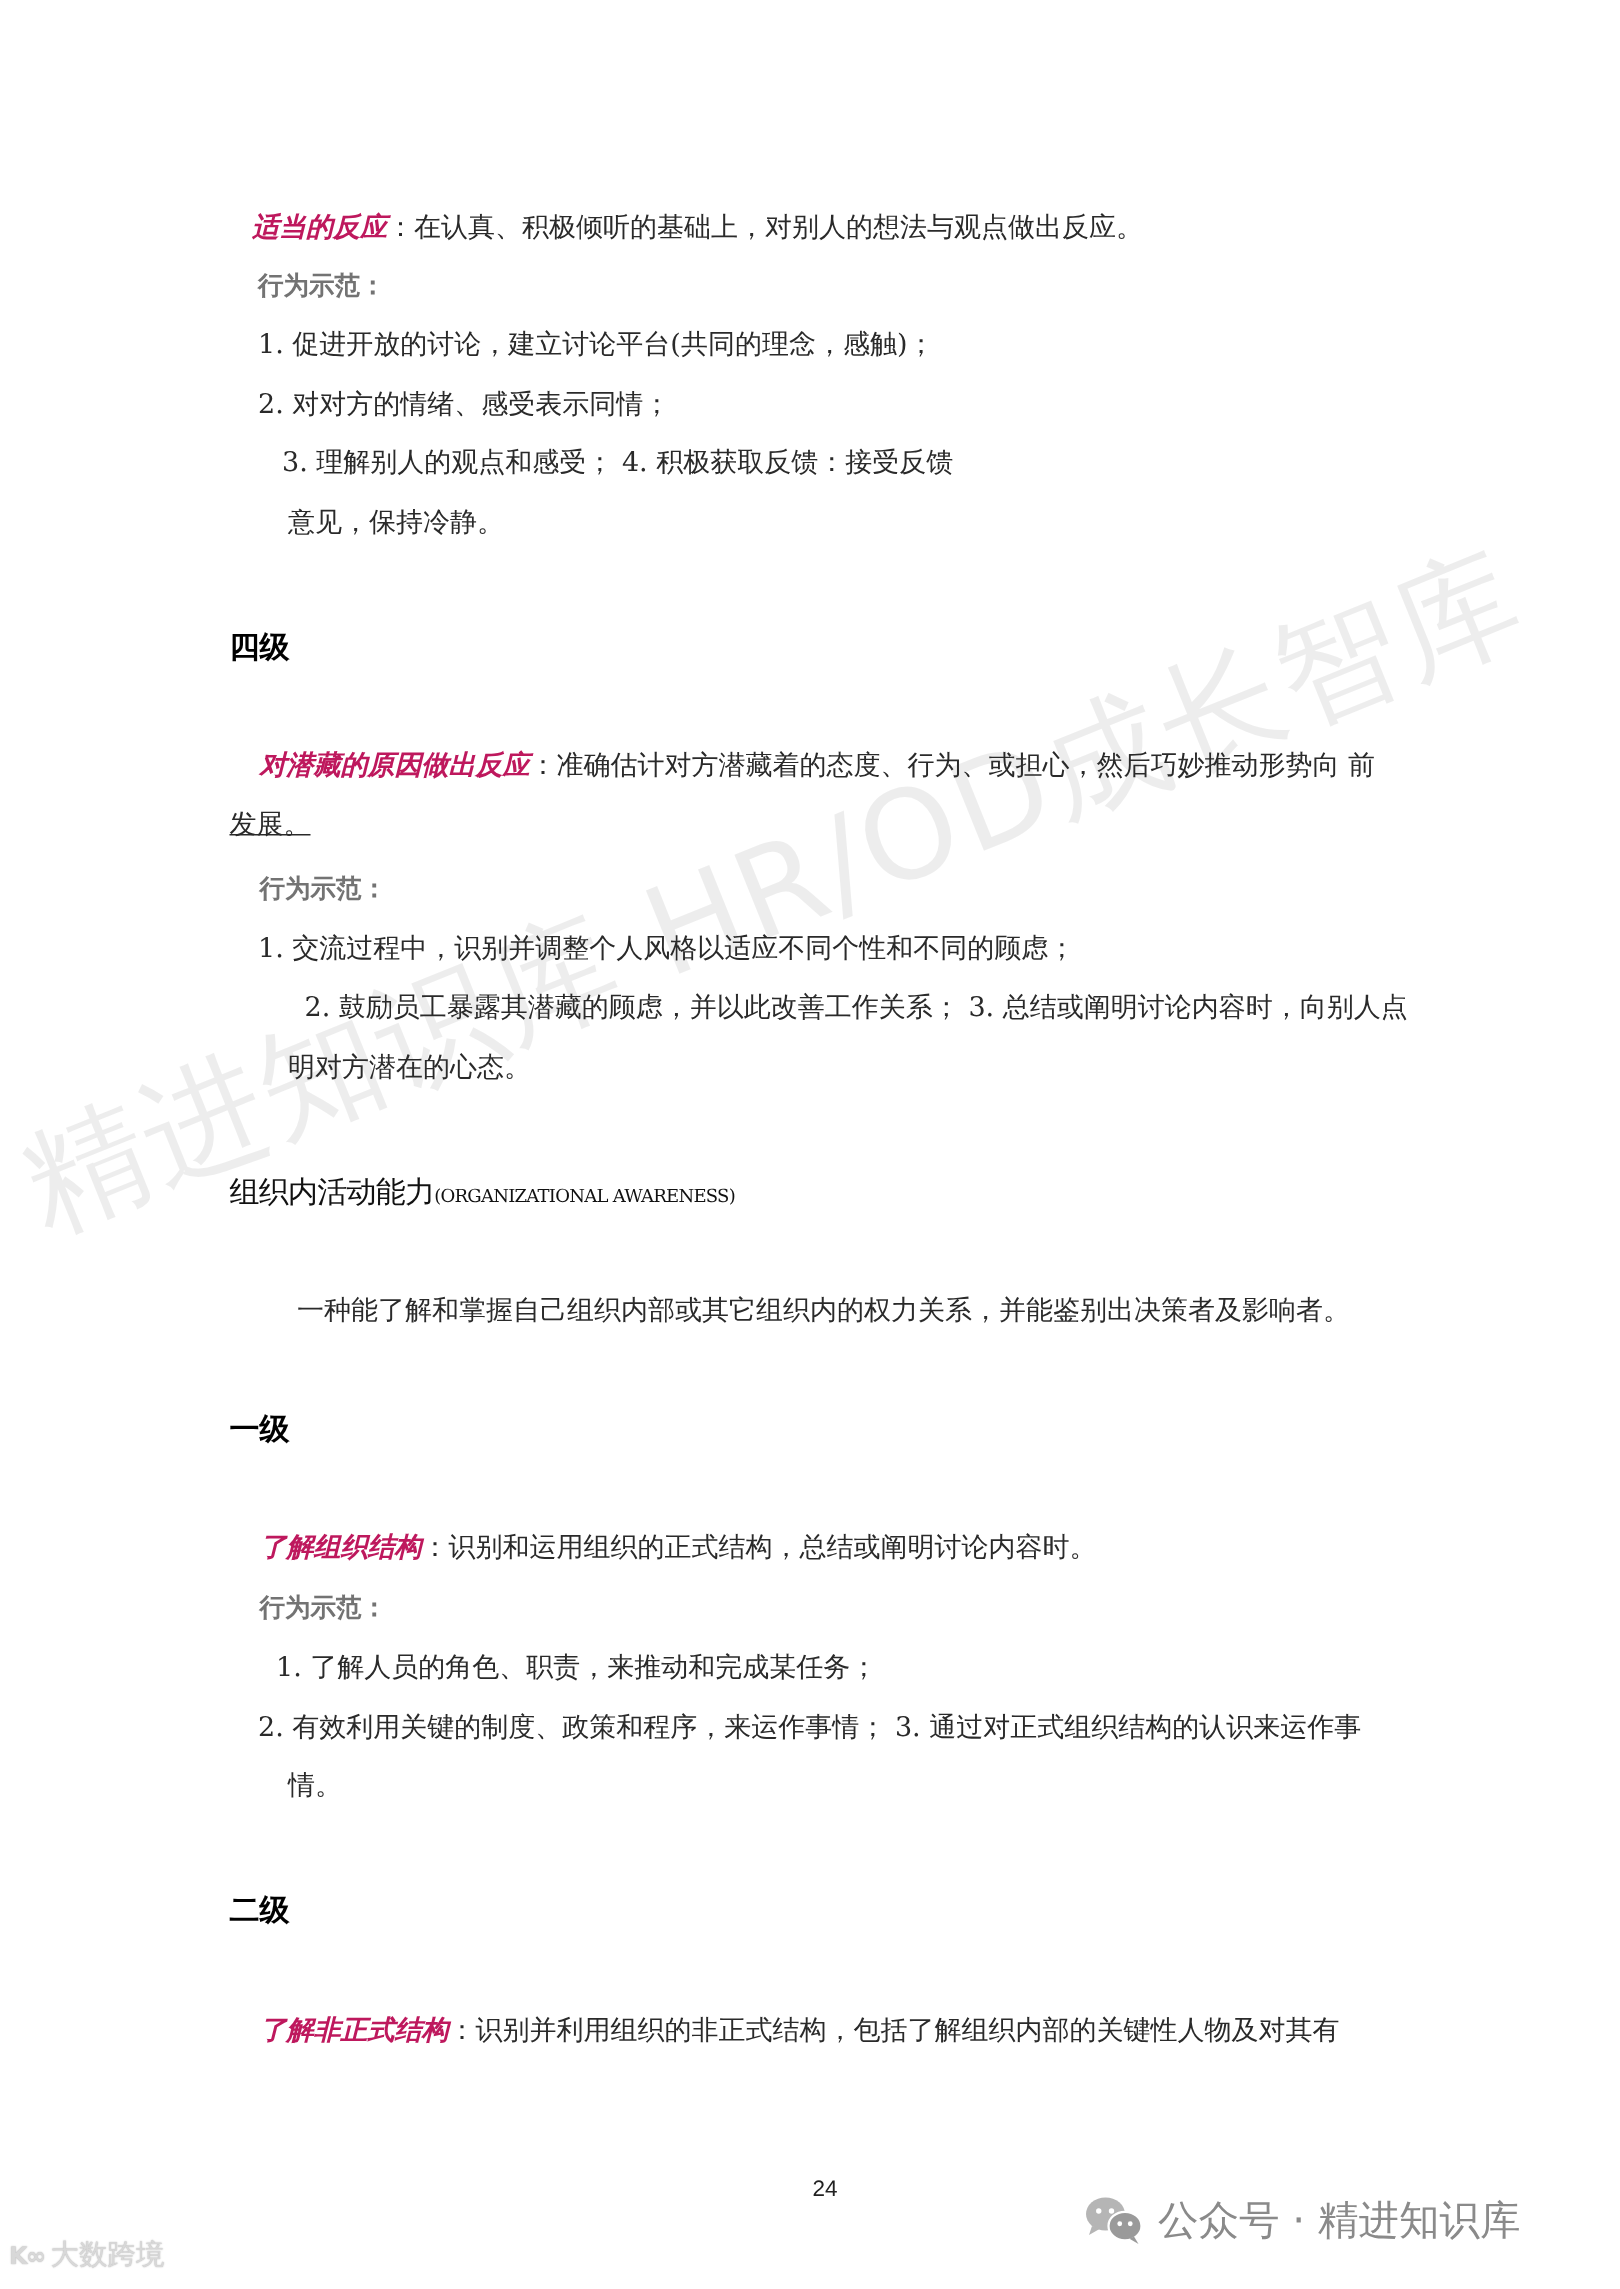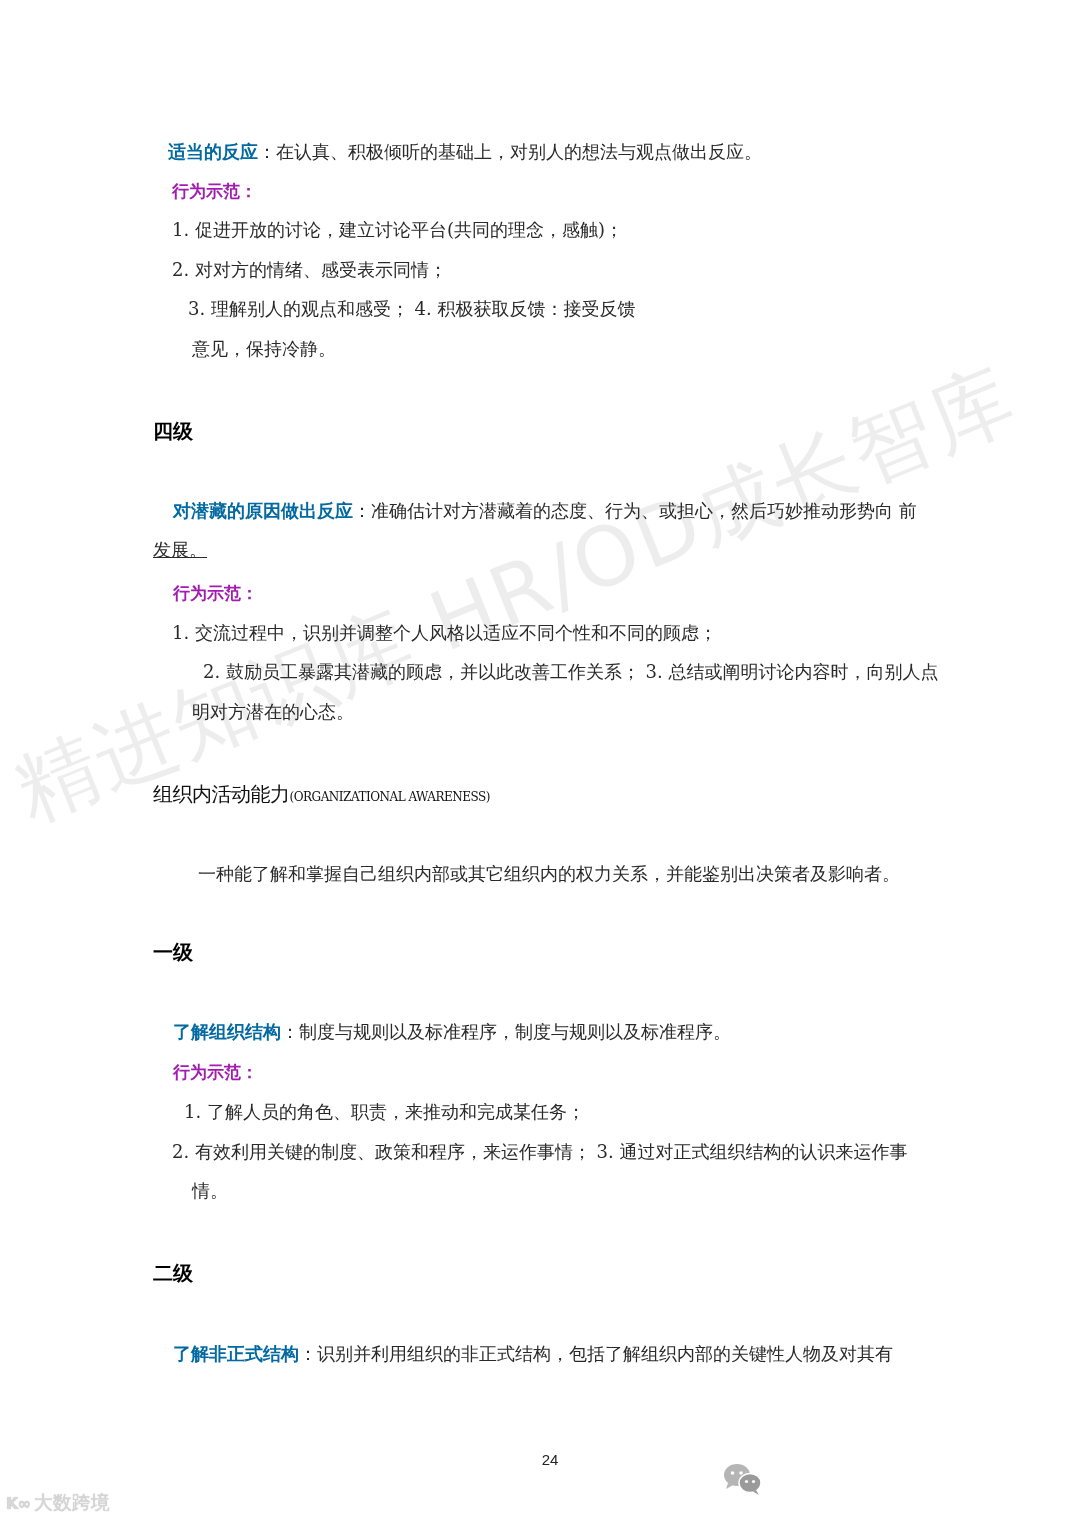--- a/index.html
+++ b/index.html
@@ -18,21 +18,22 @@
     .line {
       position: absolute;
       font-size: 18px;
       line-height: 24px;
       white-space: nowrap;
       color: #2a2a2a;
     }
     .bold {
       font-family: "DejaVu Sans", "Liberation Sans", sans-serif;
       font-weight: bold;
-      color: #0369a1;
+      color: #be185d;
+      font-style: italic;
     }
     .heading {
       position: absolute;
       font-family: "DejaVu Sans", "Liberation Sans", sans-serif;
       font-weight: bold;
       font-size: 20px;
       line-height: 26px;
       color: #000000;
       white-space: nowrap;
     }
@@ -48,21 +49,21 @@
     .section-title .en {
       font-family: "DejaVu Serif", "Liberation Serif", serif;
       font-size: 12px;
     }
     .sub-label {
       position: absolute;
       font-family: "DejaVu Sans", "Liberation Sans", sans-serif;
       font-weight: bold;
       font-size: 17px;
       line-height: 24px;
-      color: #a21caf;
+      color: #737373;
       white-space: nowrap;
     }
     .page-number {
       position: absolute;
       left: 0;
       width: 1100px;
       top: 1451px;
       text-align: center;
       font-family: "Liberation Sans", sans-serif;
       font-size: 15px;
@@ -140,21 +141,21 @@
 <div class="line" style="left:172px; top:660px;margin-left:31px;">2.  鼓励员工暴露其潜藏的顾虑，并以此改善工作关系；  3.  总结或阐明讨论内容时，向别人点</div>
 <div class="line" style="left:192px; top:700px;">明对方潜在的心态。</div>
 
 <div class="section-title" style="left:153px; top:781px;">
   <span>组织内活动能力</span><span class="en">(ORGANIZATIONAL AWARENESS)</span>
 </div>
 <div class="line" style="left:198px; top:862px;">一种能了解和掌握自己组织内部或其它组织内的权力关系，并能鉴别出决策者及影响者。</div>
 
 <div class="heading" style="left:153px; top:939px;">一级</div>
 <div class="line" style="left:173px; top:1020px;">
-  <span class="bold">了解组织结构</span><span>：</span><span>制度与规则以及标准程序，制度与规则以及标准程序。</span>
+  <span class="bold">了解组织结构</span><span>：</span><span>识别和运用组织的正式结构，总结或阐明讨论内容时。</span>
 </div>
 <div class="sub-label" style="left:173px; top:1060px;">行为示范：</div>
 <div class="line" style="left:184px; top:1100px;">1.  了解人员的角色、职责，来推动和完成某任务；</div>
 <div class="line" style="left:172px; top:1140px;">2.  有效利用关键的制度、政策和程序，来运作事情；  3.  通过对正式组织结构的认识来运作事</div>
 <div class="line" style="left:192px; top:1179px;">情。</div>
 
 <div class="heading" style="left:153px; top:1260px;">二级</div>
 <div class="line" style="left:173px; top:1342px;">
   <span class="bold">了解非正式结构</span><span>：</span><span>识别并利用组织的非正式结构，包括了解组织内部的关键性人物及对其有</span>
 </div>
@@ -172,13 +173,14 @@
       <ellipse cx="15" cy="13" rx="13" ry="11" fill="#b5b5b5"></ellipse>
       <path d="M6 21 L4 27 L11 23 Z" fill="#b5b5b5"></path>
       <circle cx="10.5" cy="11" r="1.8" fill="#ffffff"></circle>
       <circle cx="19" cy="11" r="1.8" fill="#ffffff"></circle>
       <ellipse cx="28" cy="21" rx="11" ry="9.5" fill="#9a9a9a" stroke="#ffffff" stroke-width="1.5"></ellipse>
       <path d="M34 28 L37 33 L31 29.5 Z" fill="#9a9a9a"></path>
       <circle cx="24.5" cy="19.5" r="1.6" fill="#ffffff"></circle>
       <circle cx="31.5" cy="19.5" r="1.6" fill="#ffffff"></circle>
     </svg>
   </span>
+  <span>公众号 · 精进知识库</span>
 </div>
 
 </body></html>

